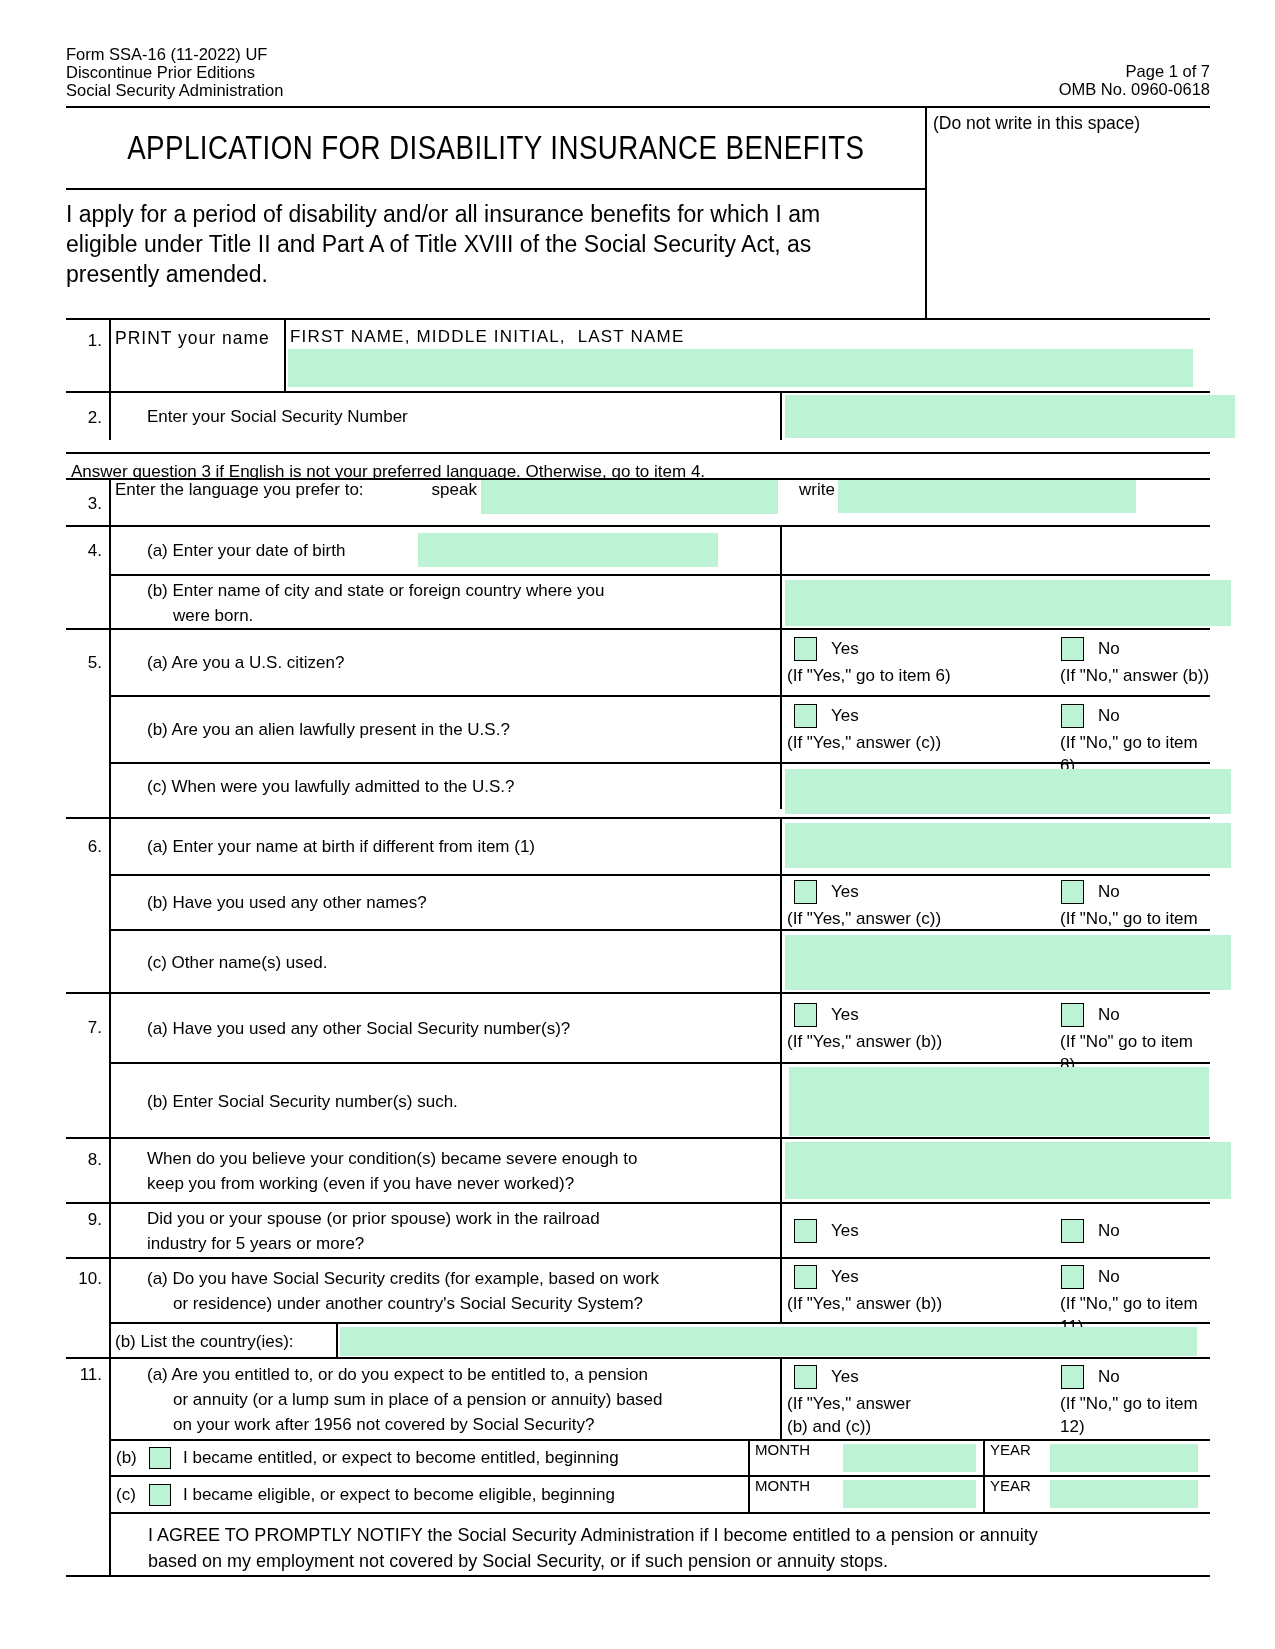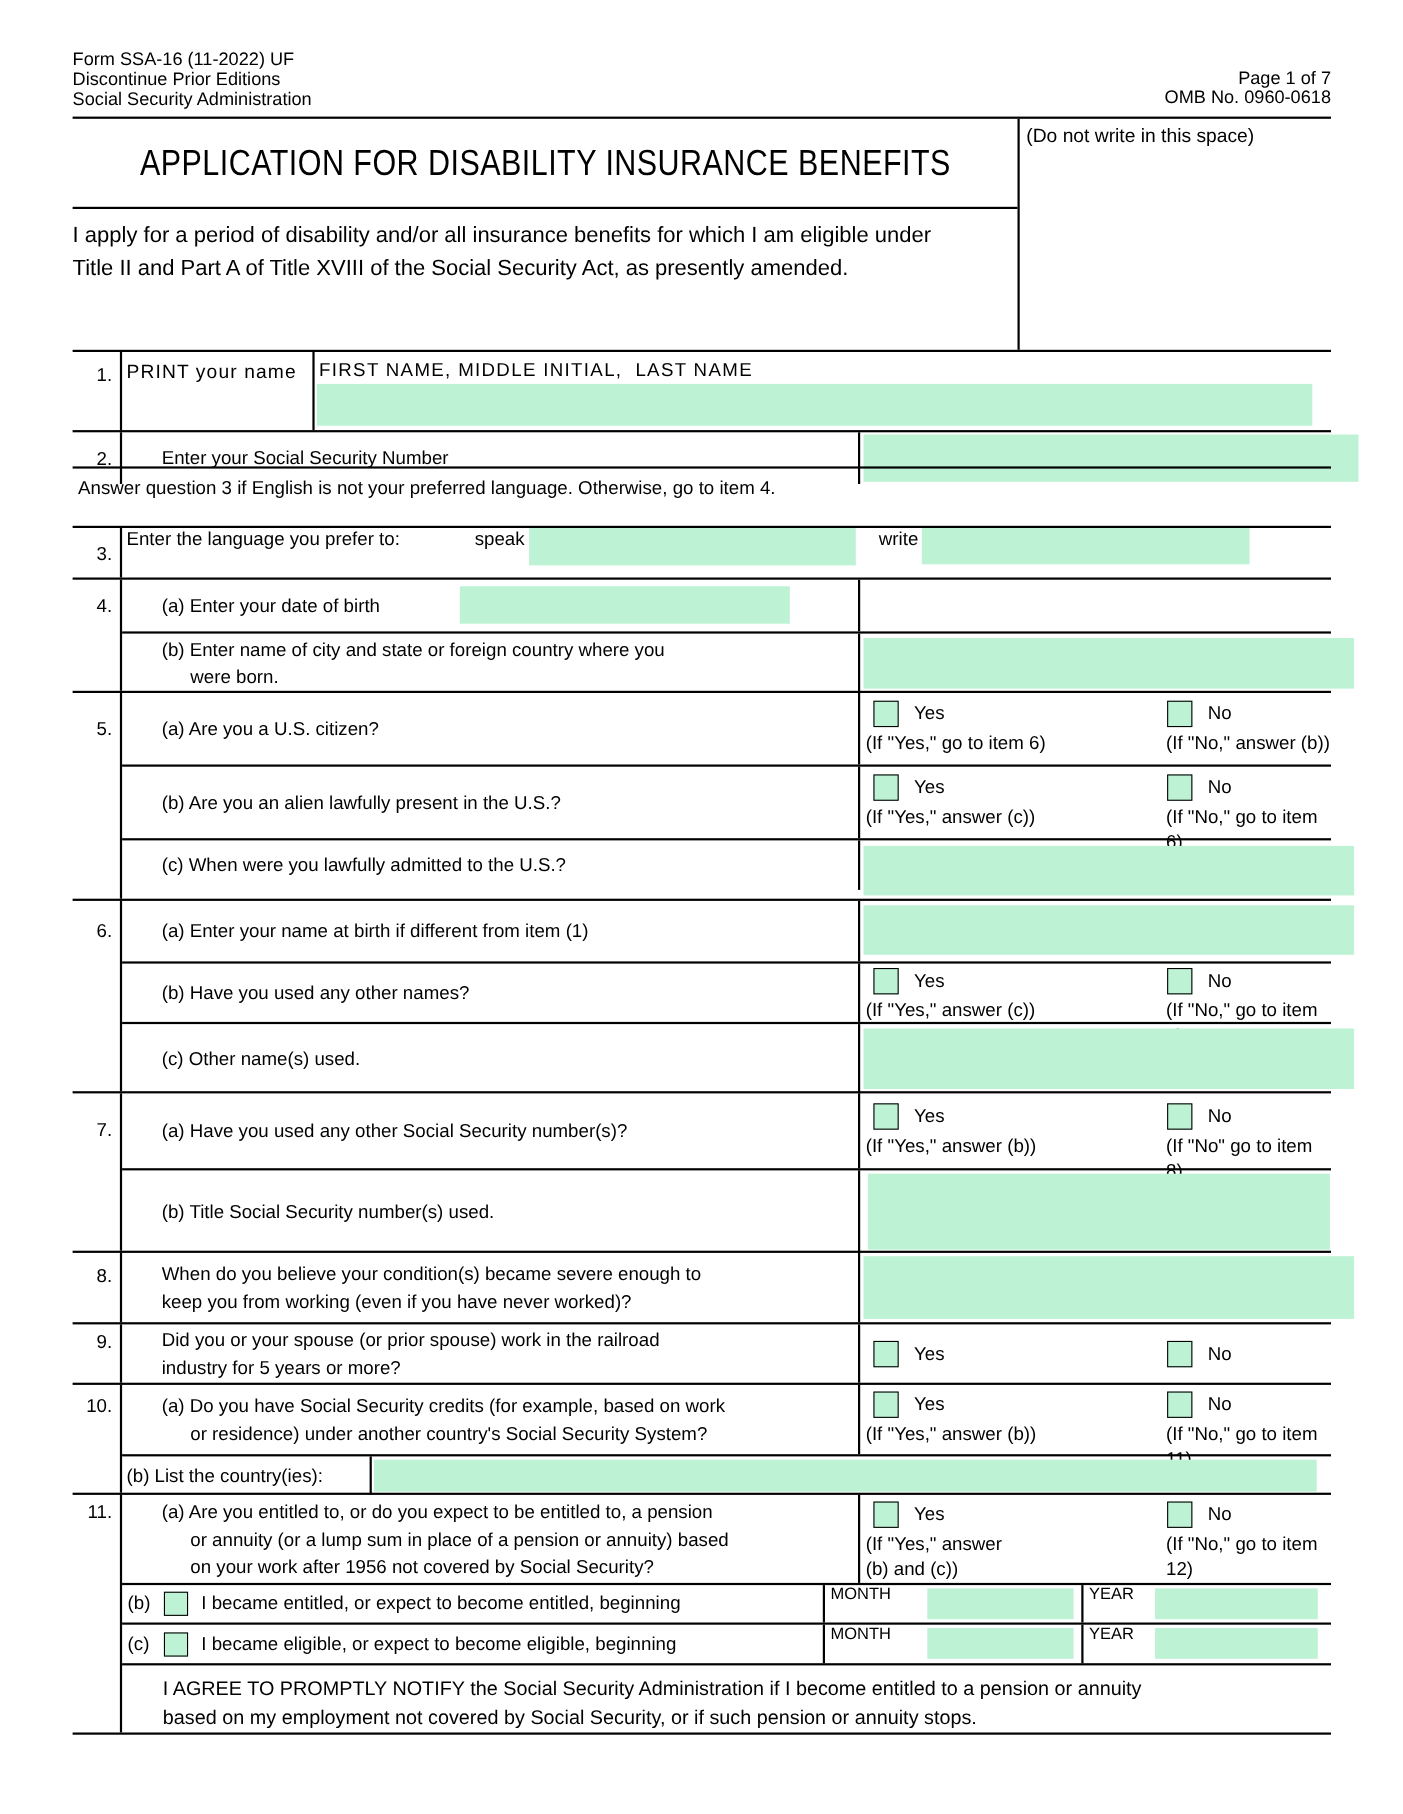--- a/index.html
+++ b/index.html
@@ -8,21 +8,21 @@
   .abs{position:absolute;}
   
   .hleft{left:66px;top:45px;font-size:16.5px;line-height:18px;}
   .hright{right:65px;top:62px;font-size:16.5px;line-height:18px;text-align:right;}
   .rule{left:66px;top:106px;width:1144px;height:2px;background:#000;}
   .titlebox{left:66px;top:108px;width:859px;height:82px;border-bottom:2px solid #000;
             display:flex;align-items:center;justify-content:center;box-sizing:border-box;}
   .titlebox span{display:inline-block;font-size:33px;letter-spacing:.5px;transform:scaleX(.84);white-space:nowrap;}
   .dnw-div{left:925px;top:108px;width:2px;height:210px;background:#000;}
   .dnw{left:933px;top:113px;font-size:17.5px;}
-  .intro{left:66px;top:199px;width:820px;font-size:20px;line-height:30px;}
+  .intro{left:66px;top:199px;width:820px;font-size:23px;line-height:30px;}
   
   .row{position:absolute;left:66px;width:1144px;border-top:2px solid #000;display:flex;box-sizing:border-box;}
   .num{width:45px;border-right:2px solid #000;box-sizing:border-box;font-size:17px;
        text-align:right;padding-right:7px;flex:none;line-height:25px;}
   .body{flex:1;display:flex;flex-direction:column;min-width:0;}
   .sub{display:flex;box-sizing:border-box;position:relative;flex:none;}
   .sub + .sub{border-top:2px solid #000;}
   .q{width:637px;box-sizing:border-box;display:flex;flex-direction:column;justify-content:center;
      font-size:17px;line-height:25px;padding-left:4px;position:relative;flex:none;margin-left:32px;}
   .a{flex:1;border-left:2px solid #000;box-sizing:border-box;position:relative;min-width:0;}
@@ -90,21 +90,21 @@
       <div class="q">
             <div>Enter your Social Security Number</div>
           </div>
       <div class="a">
         <div class="g" style="left:3px;top:2px;width:450px;height:43px"></div>
       </div>
     </div>
       </div>
   </div>
 
-  <div class="row" style="top:424px;height:38px;align-items:center">
+  <div class="row" style="top:452px;height:38px;align-items:center">
     <div style="padding-left:5px;font-size:17px">Answer question 3 if English is not your preferred language. Otherwise, go to item 4.</div>
   </div>
 
   <div class="row" style="top:478px;height:47px">
     <div class="num" style="padding-top:11px">3.</div>
     <div class="body">
         <div class="sub" style="flex:1;align-items:flex-start;font-size:17px">
       <span style="padding-left:4px">Enter the language you prefer to:</span>
       <span style="margin-left:68px">speak</span>
       <span class="gi" style="margin-left:4px;width:297px;height:34px"></span>
@@ -262,21 +262,21 @@
                   <span class="cb"></span>
               <span>No</span>
                 </div>
             <div class="hint">(If "No" go to item 8)</div>
           </div>
         </div>
           </div>
       </div>
       <div class="sub" style="height:77px">
         <div class="q">
-            <div>(b) Title Social Security number(s) used.</div>
+            <div>(b) Enter Social Security number(s) such.</div>
           </div>
         <div class="a">
           <div class="g" style="left:7px;top:3px;width:420px;height:69px"></div>
         </div>
       </div>
     </div>
   </div>
 
   <div class="row" style="top:1137px;height:65px">
     <div class="num" style="padding-top:8px">8.</div>

